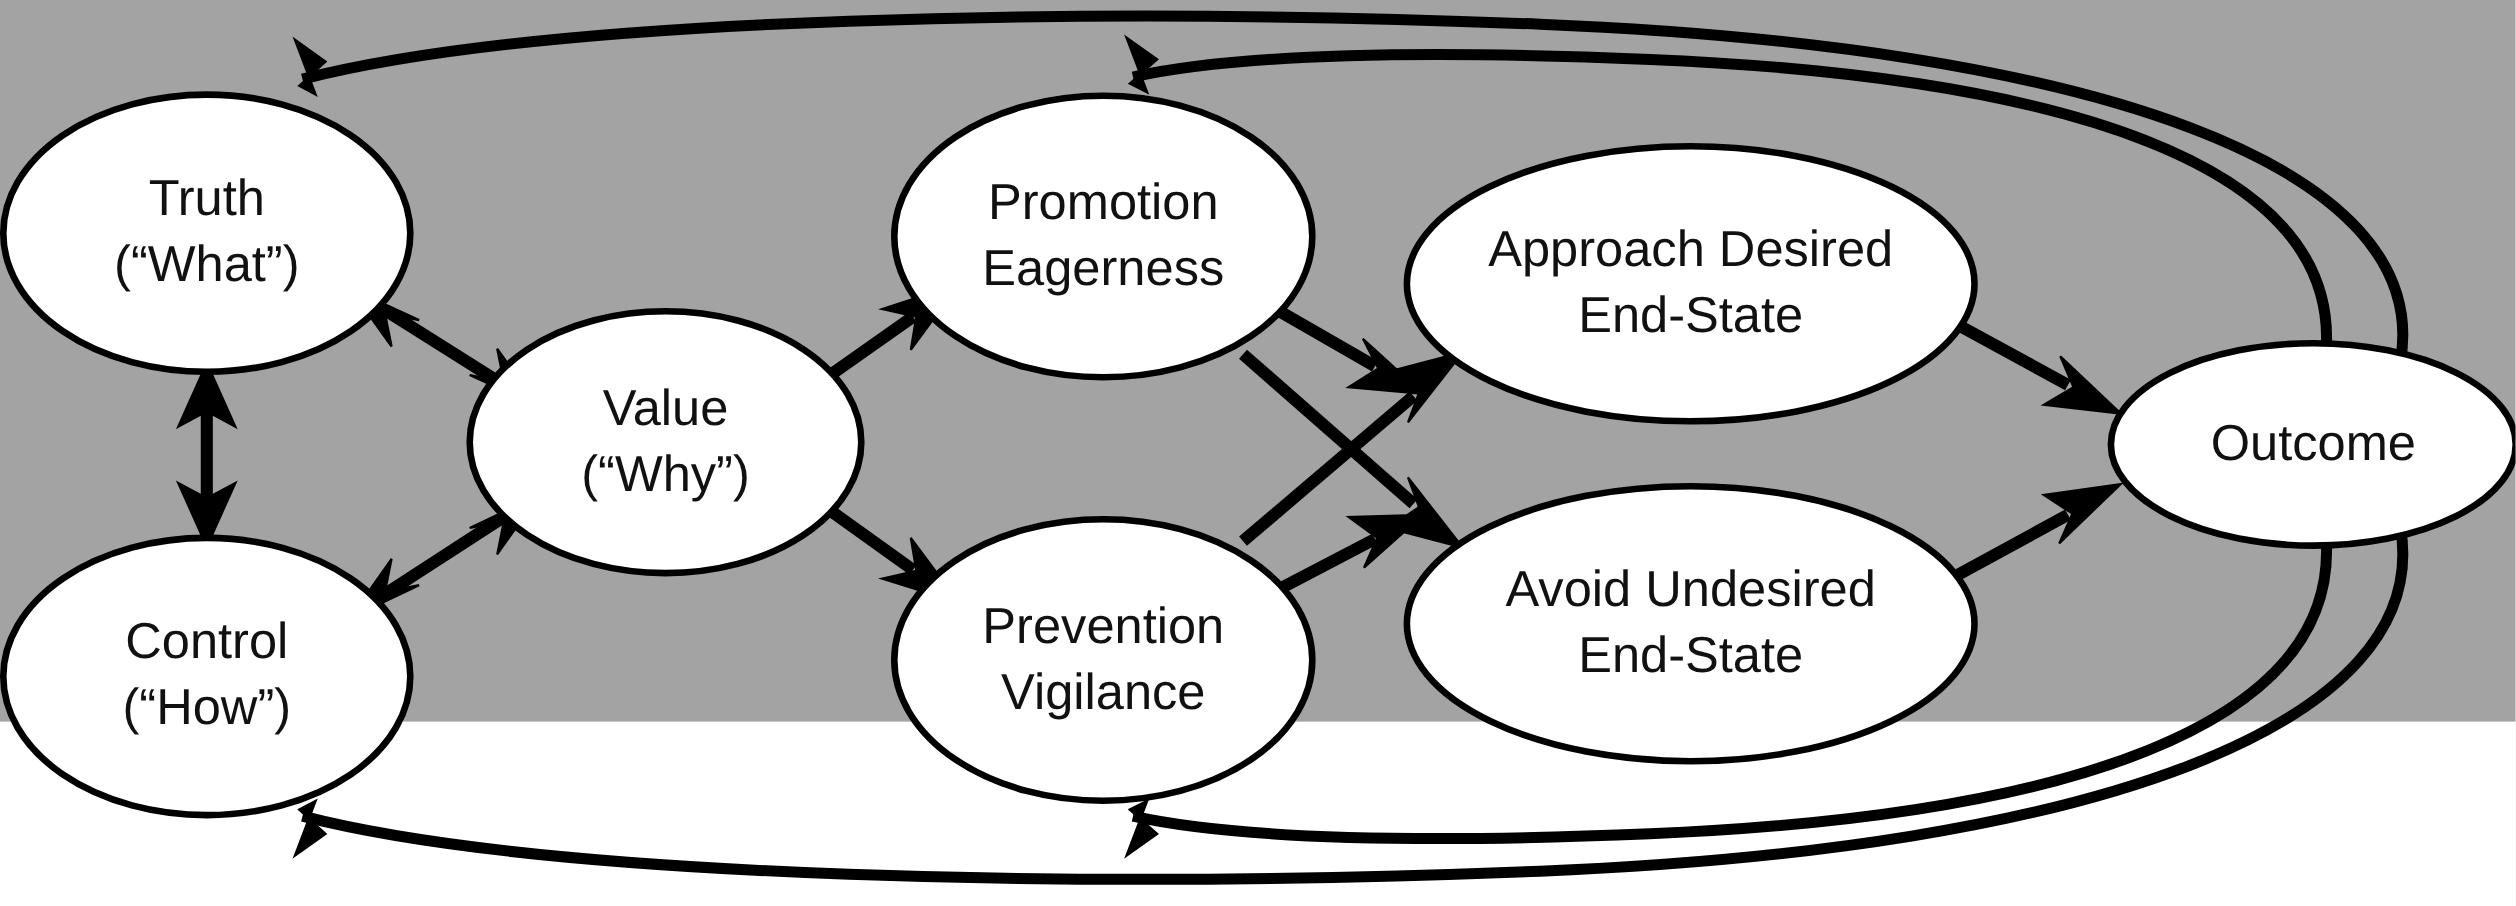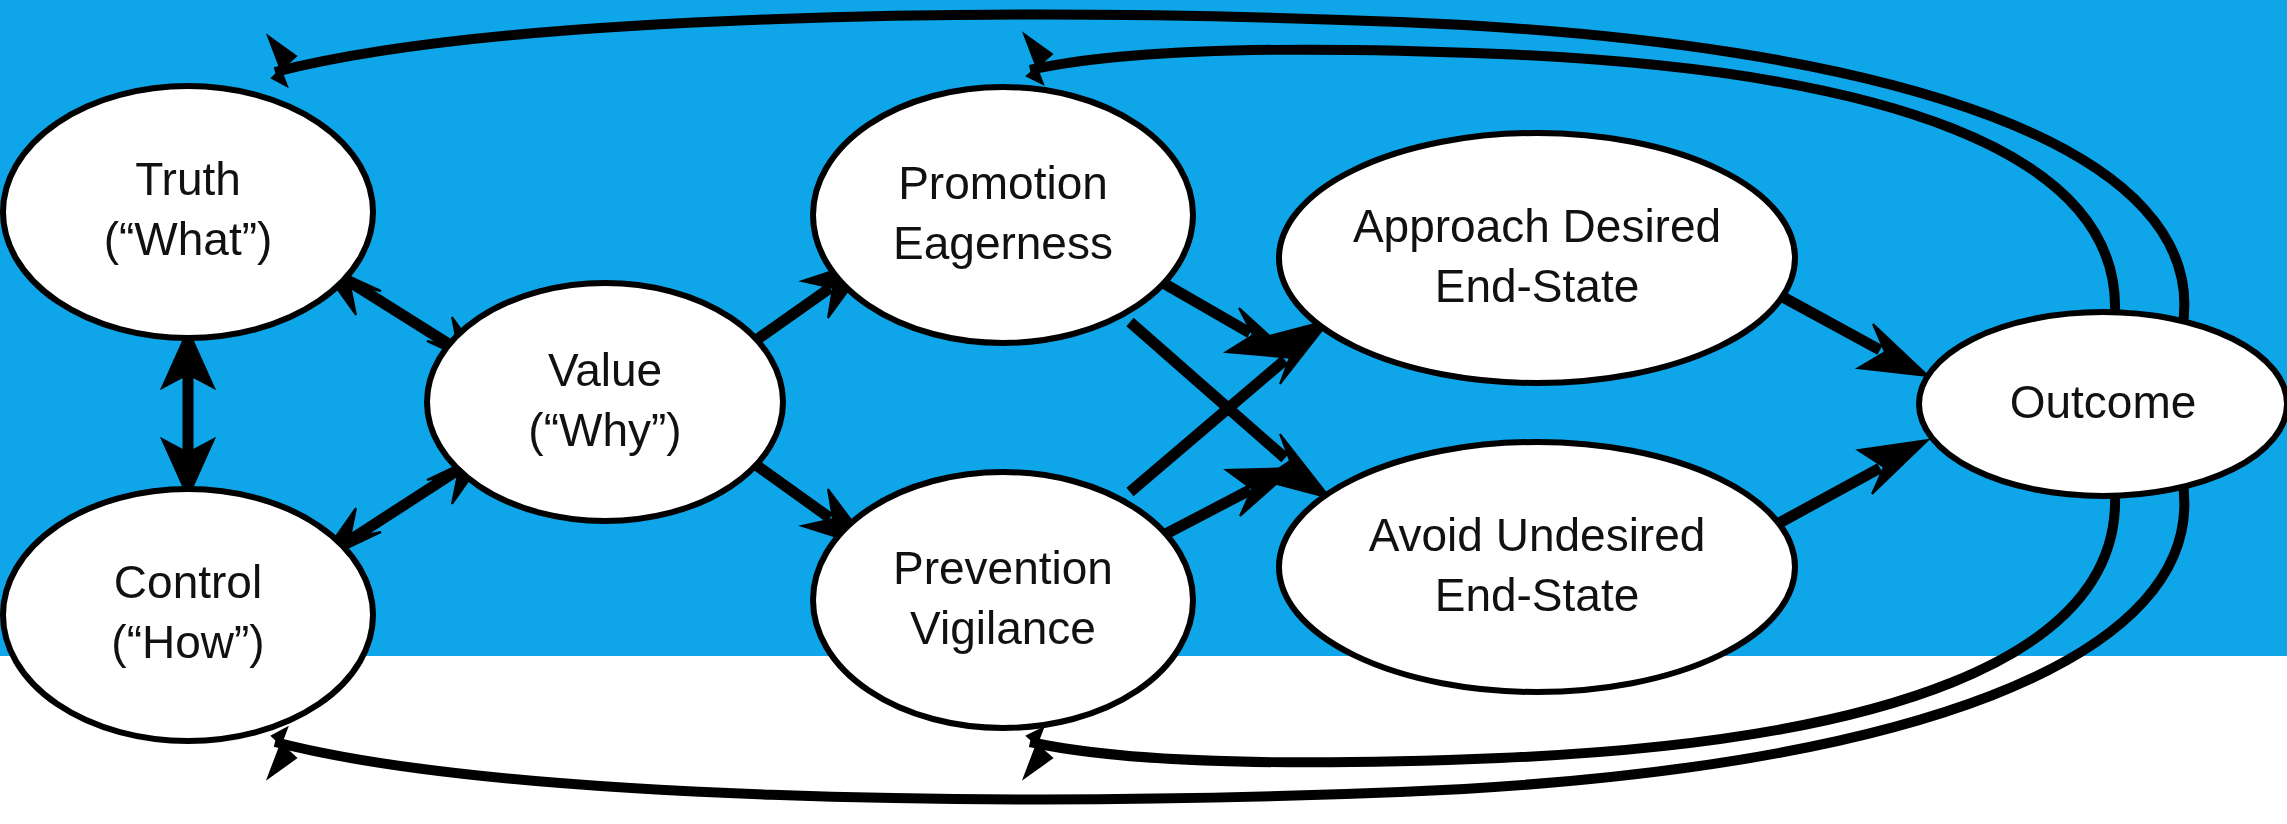--- a/index.html
+++ b/index.html
@@ -11,21 +11,21 @@
   body {
     width: 2287px;
     height: 824px;
     overflow: hidden;
     font-family: "Liberation Sans", sans-serif;
   }
   #diagram-root {
     position: relative;
     width: 2287px;
     height: 656px;
-    background: #0ea5e9;
+    background: #a3a3a3;
   }
   svg#diagram-svg {
     display: block;
     width: 2287px;
     height: 824px;
   }
   .node-ellipse {
     fill: #ffffff;
     stroke: #000000;
     stroke-width: 6;

